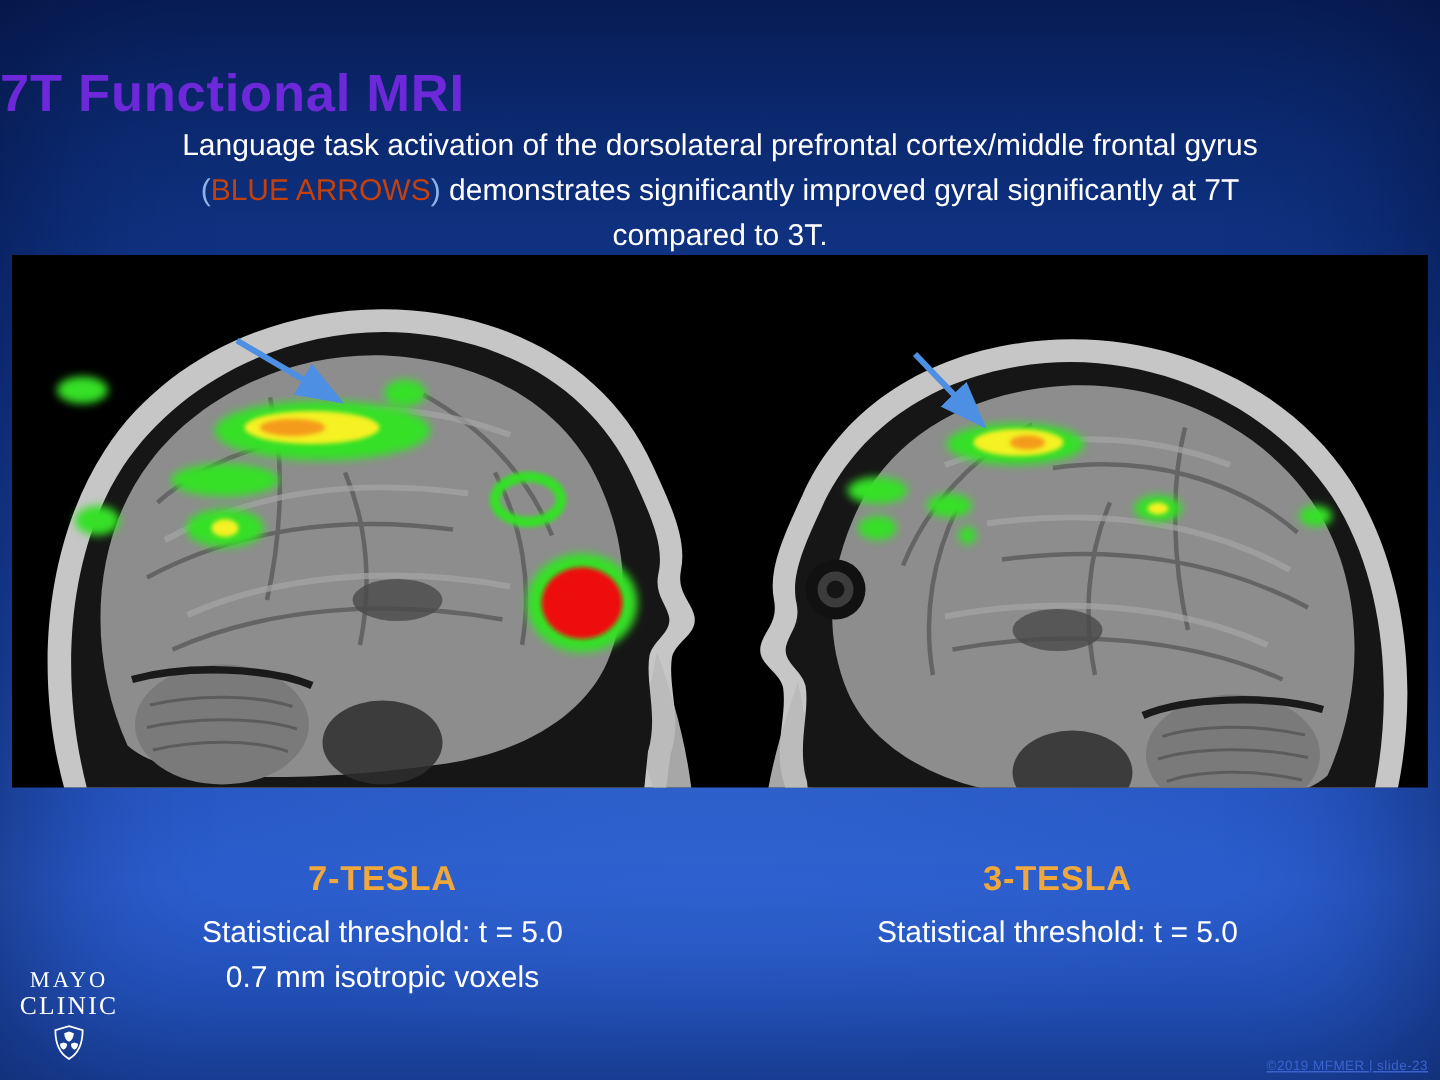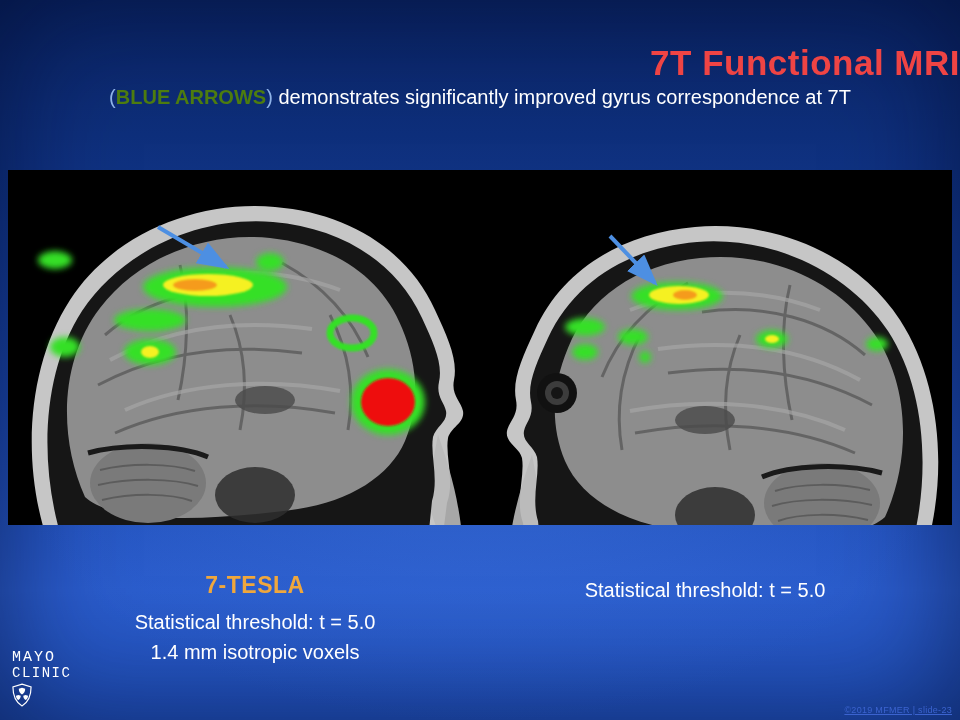--- a/index.html
+++ b/index.html
@@ -6,61 +6,63 @@
   body{
     font-family:"Liberation Sans", sans-serif;
     color:#fff;
     position:relative;
     background:
       radial-gradient(ellipse 70% 55% at 50% 62%, rgba(64,118,224,0.45), rgba(64,118,224,0) 70%),
       linear-gradient(180deg, #0a2566 0%, #103486 28%, #1a46ab 55%, #2a5ccc 82%, #2152bd 100%);
   }
   .vignette{position:absolute;inset:0;box-shadow:inset 0 0 120px rgba(0,8,40,.6);pointer-events:none;}
   .title{
-    position:absolute;top:20px;left:0;width:100%;text-align:right;
-    font-size:35px;letter-spacing:.5px;color:#ef4444;
+    position:absolute;top:20px;left:0;width:100%;text-align:left;
+    font-size:35px;letter-spacing:.5px;color:#6d28d9;
   }
   .subtitle{
     position:absolute;top:82px;left:16px;right:16px;text-align:center;
     font-size:20px;line-height:30px;color:#ffffff;
   }
   .subtitle .paren{color:#8fb3e8;}
-  .subtitle .hl{color:#4d7c0f;font-weight:bold;margin-top:12px;}
+  .subtitle .hl{color:#c2410c;font-weight:normal;margin-top:12px;}
   .mri-panel{
     position:absolute;left:8px;top:170px;width:944px;height:355px;background:#000;
   }
   .mri-panel svg{display:block;}
   .captions{
     position:absolute;top:572px;left:30px;width:900px;
     display:grid;grid-template-columns:1fr 1fr;text-align:center;
   }
   .caption h2{
     margin:0 0 12px 0;font-size:23px;font-weight:bold;color:#f0a73c;letter-spacing:.5px;
   }
   .caption p{margin:7px 0;font-size:20px;color:#ffffff;}
   .logo{
-    position:absolute;left:12px;bottom:8px;width:68px;text-align:left;
-    font-family:Liberation Mono, monospace;color:#fff;line-height:1.05;
+    position:absolute;left:12px;bottom:8px;width:68px;text-align:center;
+    font-family:Liberation Serif, serif;color:#fff;line-height:1.05;
   }
   .logo .mayo{font-size:15px;letter-spacing:2px;}
-  .logo .clinic{font-size:14px;letter-spacing:1.5px;}
+  .logo .clinic{font-size:17px;letter-spacing:1.5px;}
   .logo .shield{margin-top:3px;}
   .footer{
     position:absolute;right:8px;bottom:5px;font-size:9px;color:#3b63cf;letter-spacing:.3px;text-decoration:underline;
   }
 </style>
 </head>
 <body>
 
 <div class="vignette"></div>
 
 <h1 class="title">7T Functional MRI</h1>
 
 <div class="subtitle">
-  <div><span class="paren">(</span><span class="hl">BLUE ARROWS</span><span class="paren">)</span><span>  demonstrates significantly improved gyrus correspondence at 7T</span></div>
+  <div>Language task activation of the dorsolateral prefrontal cortex/middle frontal gyrus</div>
+  <div><span class="paren">(</span><span class="hl">BLUE ARROWS</span><span class="paren">)</span><span>  demonstrates significantly improved gyral significantly at 7T</span></div>
+  <div>compared to 3T.</div>
 </div>
 
 <div class="mri-panel">
   <svg viewBox="0 0 944 355" width="944" height="355">
     <defs>
       <marker id="ah" markerWidth="9" markerHeight="7" refX="7" refY="3" orient="auto">
         <path d="M0,0 L8,3 L0,6 Z" fill="#4d8fe2"></path>
       </marker>
       <filter id="b3" x="-60%" y="-60%" width="220%" height="220%">
           <feGaussianBlur stdDeviation="3"></feGaussianBlur>
@@ -143,23 +145,24 @@
       </g>
       <line x1="105" y1="21" x2="150" y2="68" stroke="#4d8fe2" stroke-width="4" marker-end="url(#ah)"></line>
     </g>
   </svg>
 </div>
 
 <div class="captions">
   <div class="caption">
     <h2>7-TESLA</h2>
     <p>Statistical threshold: t = 5.0</p>
-    <p>1.4 mm isotropic voxels</p>
+    <p>0.7 mm isotropic voxels</p>
   </div>
   <div class="caption">
+    <h2>3-TESLA</h2>
     <p>Statistical threshold: t = 5.0</p>
   </div>
 </div>
 
 <div class="logo">
   <div class="mayo">MAYO</div>
   <div class="clinic">CLINIC</div>
   <div class="shield">
     <svg width="20" height="24" viewBox="0 0 22 26">
       <path d="M11,1 L21,4 C21,14 18,21 11,25 C4,21 1,14 1,4 Z" fill="none" stroke="#ffffff" stroke-width="1.3"></path>

